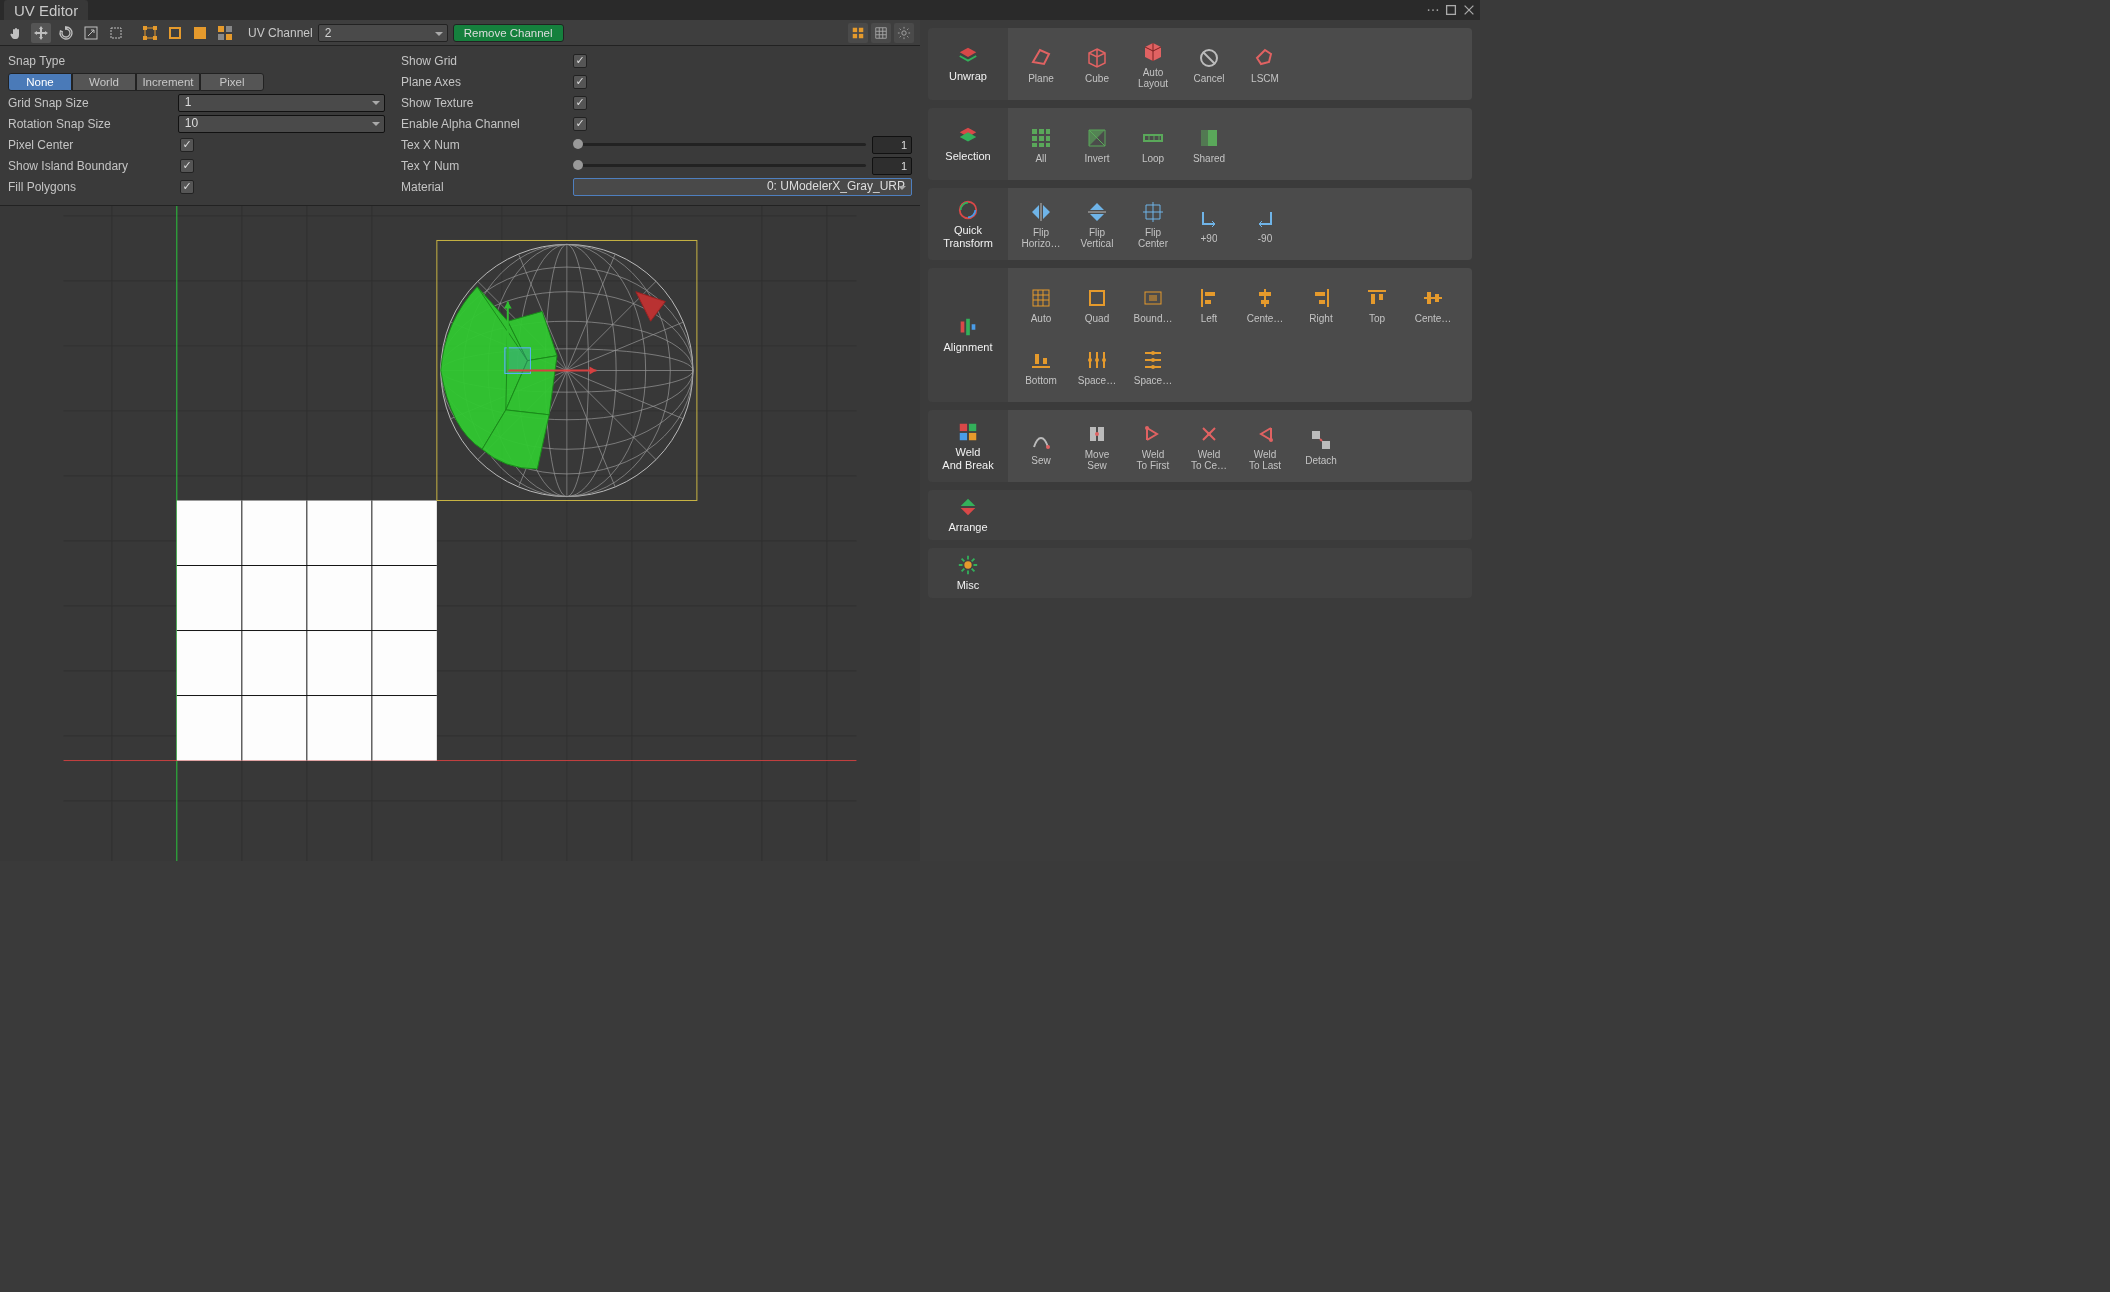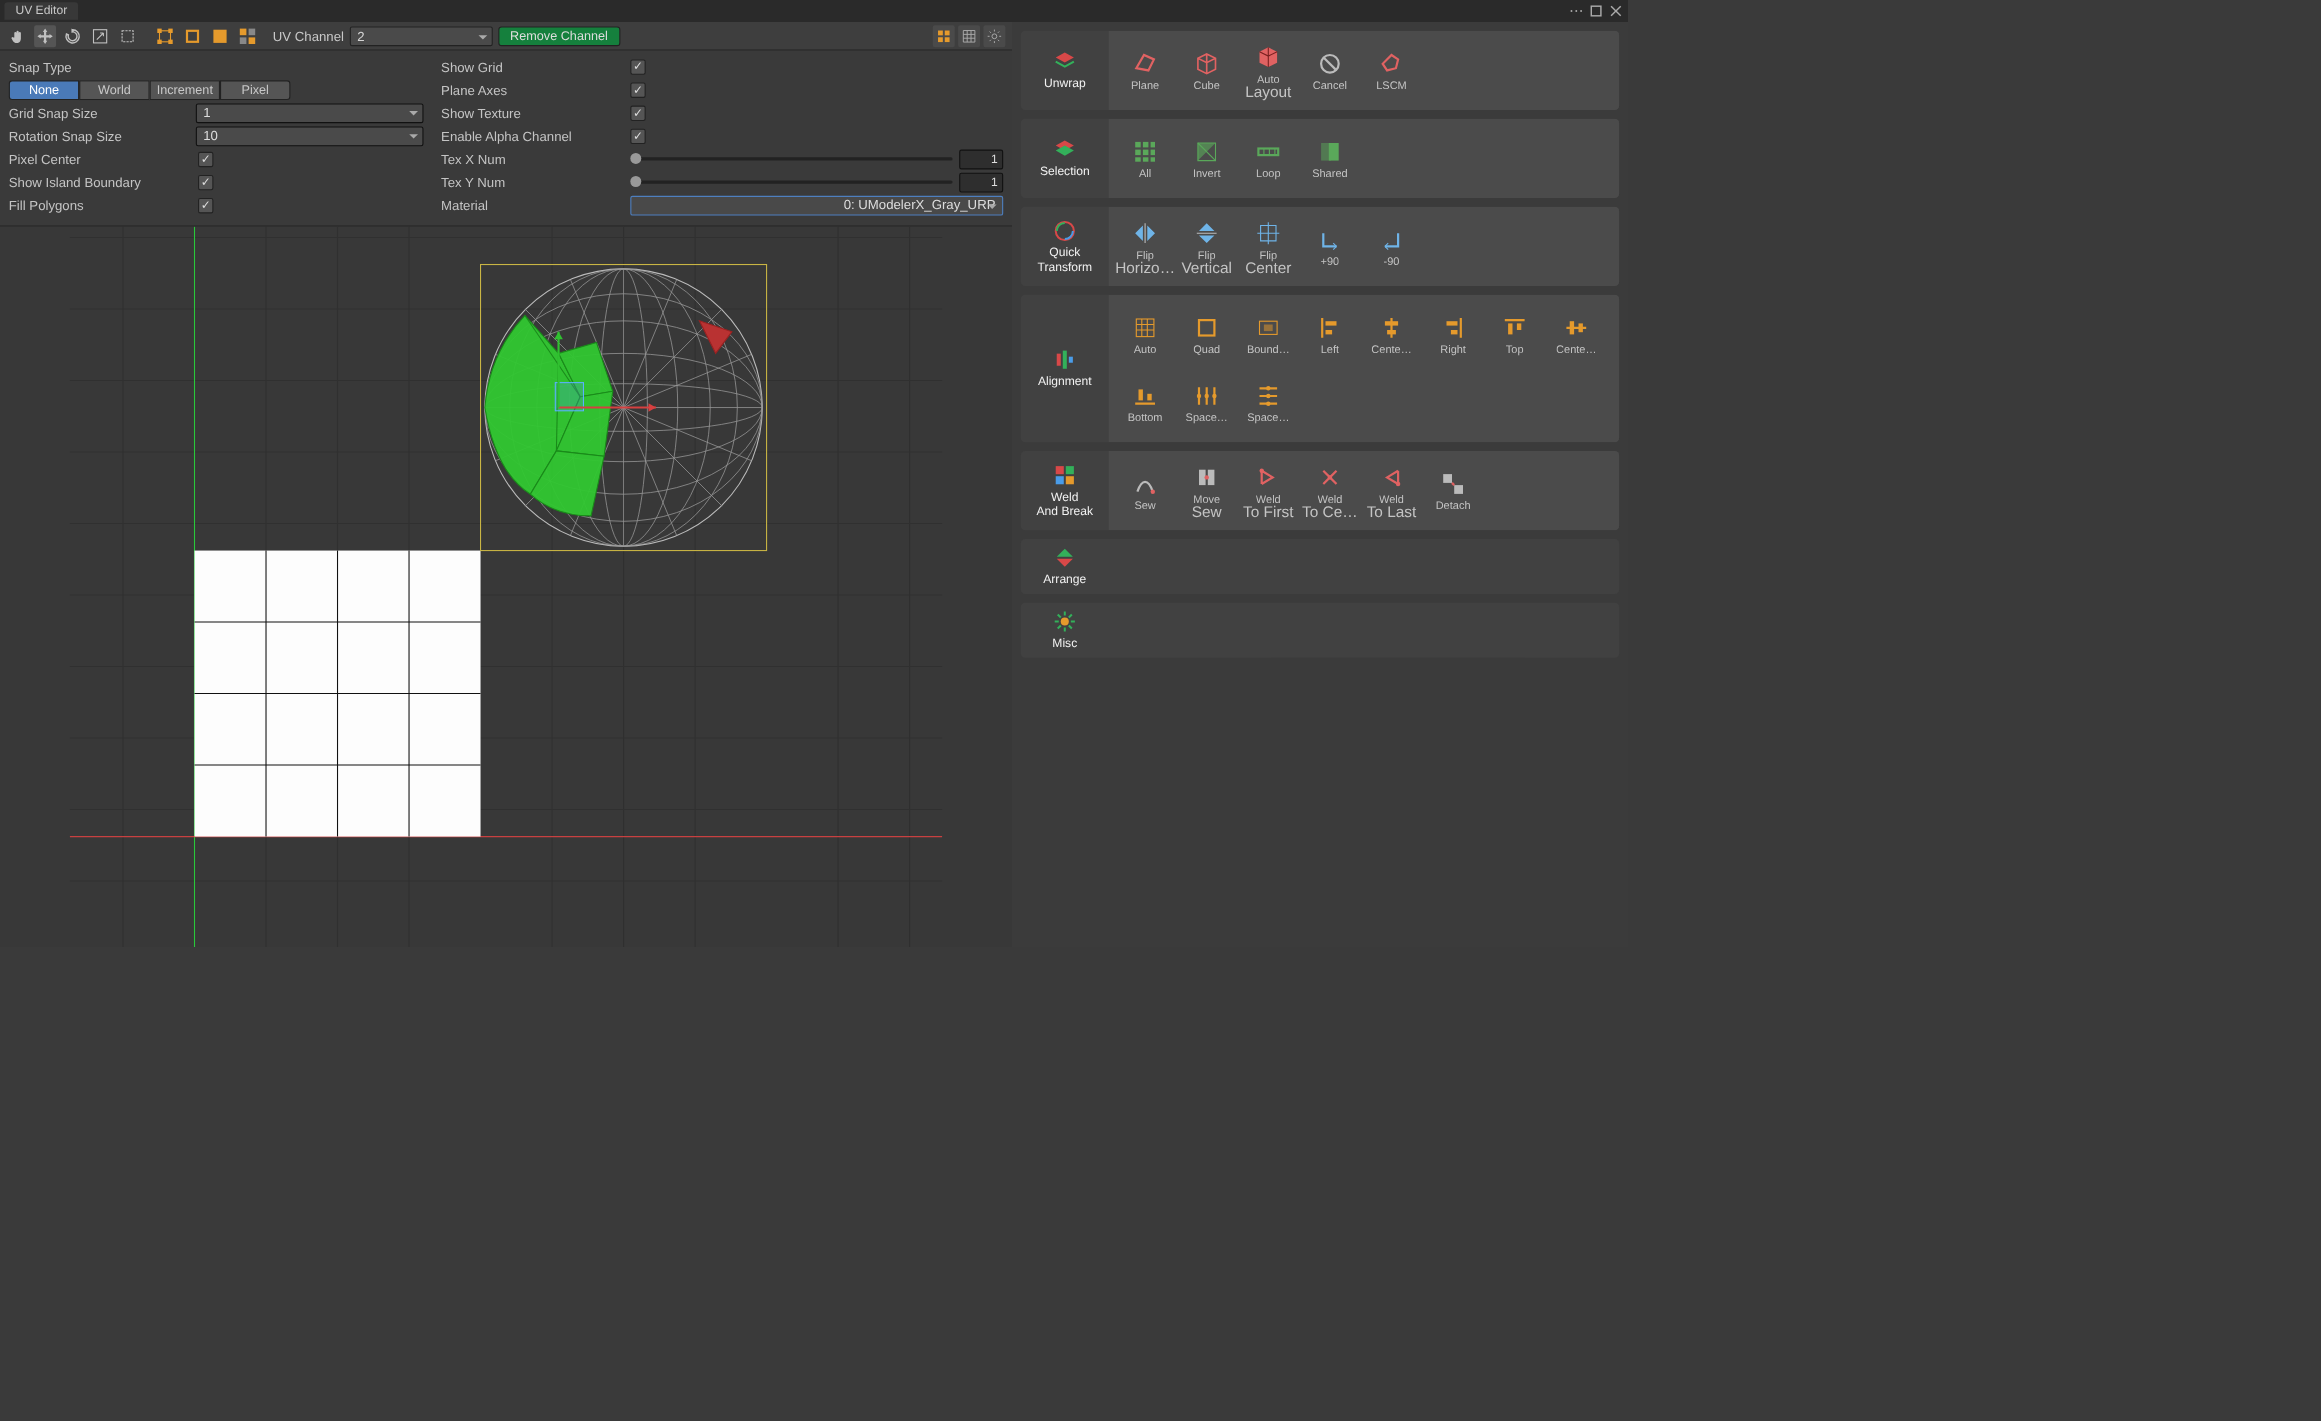--- a/index.html
+++ b/index.html
@@ -1,18 +1,18 @@
 <!DOCTYPE html>
 <html><head>
 <meta charset="utf-8">
 <style>
 * { box-sizing: border-box; margin: 0; padding: 0; }
 body { font-family: -apple-system, "Segoe UI", Arial, sans-serif; font-size: 12px; color: #c8c8c8; background: #3a3a3a; width: 1480px; height: 861px; overflow: hidden; user-select: none; }
 .titlebar { height: 20px; background: #2a2a2a; display: flex; align-items: center; padding: 0 4px; }
-.titlebar .tab { background: #383838; padding: 2px 10px; font-size: 11px; border-top-left-radius: 3px; border-top-right-radius: 3px; }
+.titlebar .tab { background: #383838; padding: 2px 10px; font-size: 15px; border-top-left-radius: 3px; border-top-right-radius: 3px; }
 .titlebar .spacer { flex: 1; }
 .titlebar .wbtn { width: 14px; height: 14px; margin-left: 4px; display: inline-flex; align-items: center; justify-content: center; fill: #aaa; cursor: pointer; }
 .main { display: flex; height: calc(100% - 20px); }
 .left { flex: 1; display: flex; flex-direction: column; background: #383838; }
 .right { width: 560px; background: #3b3b3b; padding: 8px; overflow-y: auto; }
 .toolbar { height: 26px; background: #3e3e3e; display: flex; align-items: center; padding: 2px 6px; gap: 5px; border-bottom: 1px solid #222; }
 .tool-icon { width: 20px; height: 20px; display: inline-flex; align-items: center; justify-content: center; cursor: pointer; border-radius: 2px; }
 .tool-icon.active { background: #555; }
 .tool-icon svg { width: 16px; height: 16px; }
 .tool-sep { width: 4px; }
@@ -43,21 +43,21 @@
 .material-dd::after { content:''; position:absolute; right:5px; top:7px; border-left:4px solid transparent; border-right:4px solid transparent; border-top:4px solid #aaa; }
 .viewport { flex: 1; position: relative; background: #383838; overflow: hidden; }
 .group-card { background: #414141; border-radius: 4px; margin-bottom: 8px; display: flex; overflow: hidden; }
 .group-title { width: 80px; display: flex; flex-direction: column; align-items: center; justify-content: center; padding: 6px 2px; text-align:center; }
 .group-title .gicon { width:22px; height:22px; margin-bottom:3px; }
 .group-title .gtext { font-size:11px; font-weight:400; color:#f2f2f2; line-height: 13px; }
 .group-tools { flex: 1; background: #4b4b4b; padding: 6px; display: flex; flex-wrap: wrap; gap: 2px; align-content: flex-start; }
 .tool-tile { width: 54px; height: 60px; display: flex; flex-direction: column; align-items: center; justify-content: center; cursor: pointer; border-radius: 3px; }
 .tool-tile .ticon { width: 26px; height: 26px; display:flex; align-items:center; justify-content:center; }
 .tool-tile .tlabel { font-size: 10px; text-align: right; color: #c4c4c4; margin-top:2px; line-height:11px; max-width:52px; overflow:hidden; white-space:nowrap; text-overflow:ellipsis; }
-.tool-tile .tlabel2 { font-size: 14px; text-align: right; color: #c4c4c4; line-height:11px; }
+.tool-tile .tlabel2 { font-size: 10px; text-align: right; color: #c4c4c4; line-height:11px; }
 </style>
 </head>
 <body>
 
 <div class="titlebar">
   <div class="tab"><span>UV Editor</span></div>
   <div class="spacer"></div>
   <span class="wbtn">
       <svg viewBox="0 0 16 16">
         <circle cx="3" cy="8" r="1" fill="#aaa"></circle>

